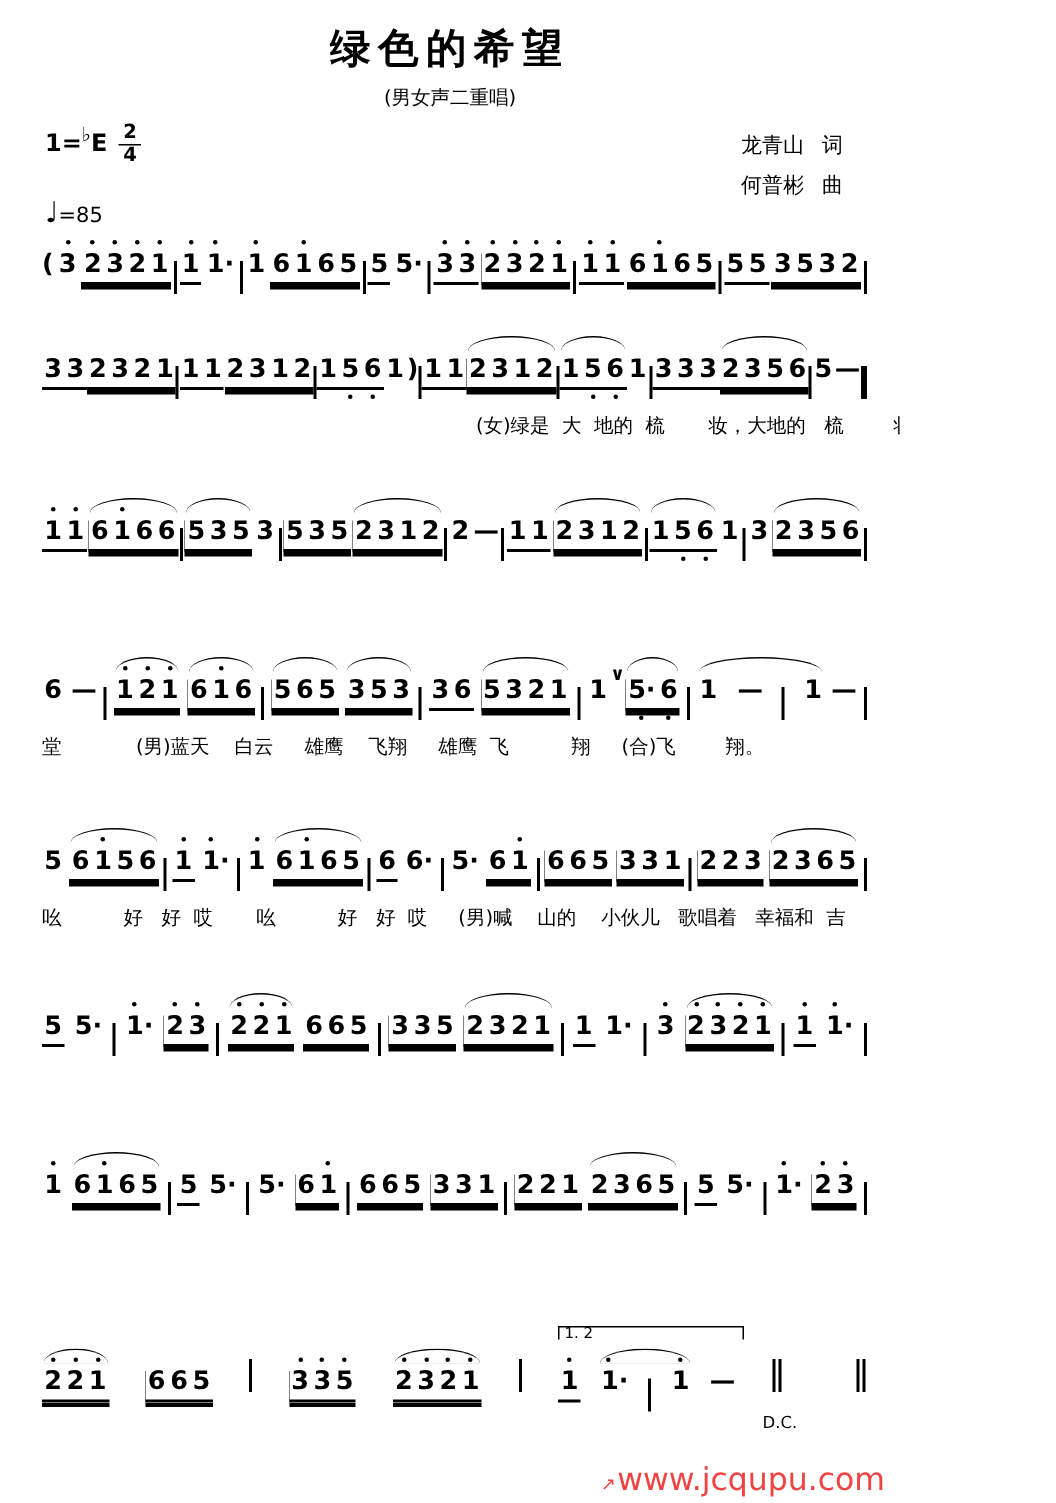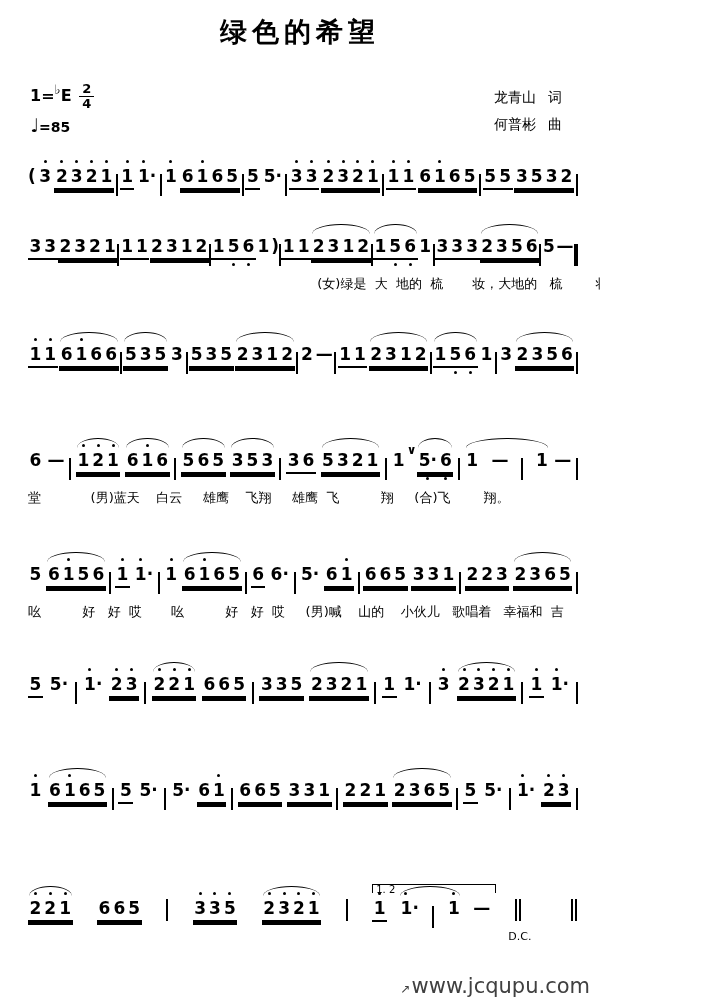--- a/index.html
+++ b/index.html
@@ -6,21 +6,21 @@
   .page{position:relative;width:600px;height:1002px;background:#ffffff;color:#000;
         font-family:"DejaVu Sans",sans-serif;overflow:hidden;}
   .title{position:absolute;top:14px;left:0;right:0;text-align:center;
          font-family:"DejaVu Serif",serif;font-size:27px;font-weight:bold;letter-spacing:5px;}
   .subtitle{position:absolute;top:56px;left:0;right:0;text-align:center;font-size:13px;}
   .keyblock{position:absolute;top:82px;left:30px;font-size:16px;font-weight:bold;}
   .flat{vertical-align:super;font-size:13px;}
   .frac{display:inline-block;text-align:center;vertical-align:middle;font-size:13px;line-height:1.05;margin-left:2px;}
   .frac .fn{display:block;border-bottom:1px solid #000;padding:0 3px;}
   .frac .fd{display:block;padding:0 3px;}
-  .tempo{margin-top:4px;font-size:14px;font-weight:bold;}
+  .tempo{margin-top:21px;font-size:14px;font-weight:normal;}
   .tnote{font-size:19px;}
   .credits{position:absolute;top:84px;right:38px;font-size:14px;text-align:right;line-height:1.9;}
   .credits .role{margin-left:12px;}
   
   .system{position:absolute;left:28px;right:22px;}
   .sys1{top:150px}.sys2{top:220px}.sys3{top:328px}.sys4{top:434px}
   .sys5{top:548px}.sys6{top:658px}.sys7{top:764px}.sys8{top:868px}
   .music{display:flex;justify-content:space-between;align-items:baseline;
          font-size:17px;font-weight:bold;padding-top:16px;white-space:nowrap;}
   .lyrics{font-size:13px;white-space:pre;margin-top:9px;font-weight:normal;}
@@ -38,37 +38,38 @@
   .arc::before{content:"";position:absolute;left:1px;right:1px;top:-12px;height:9px;
                border-top:1.6px solid #000;border-radius:50% 50% 0 0 / 100% 100% 0 0;}
   .bar{display:inline-block;width:2px;height:22px;background:#000;align-self:center;margin-top:8px;}
   .bar.final{width:2px;box-shadow:4px 0 0 0 #000;margin-right:5px;}
   .txt{display:inline-block;}
   .breath{font-size:12px;position:relative;top:-12px;margin:0 -4px;font-weight:bold;}
   .dc{font-size:11px;font-weight:normal;width:0;overflow:visible;display:inline-block;
       position:relative;top:26px;transform:translateX(-38px);white-space:nowrap;}
   .sing{font-size:14px;font-weight:normal;margin:0 10px;}
   
-  .volta{padding-top:14px;}
+  .volta{padding-top:27px;}
   .vbracket{position:absolute;top:0;left:0;right:-6px;height:8px;
             border:1px solid #000;border-bottom:none;}
   .volta-label{position:absolute;top:0;left:4px;font-size:10px;font-weight:normal;}
   
   .ending{padding-top:20px;}
   .ending-label{position:absolute;top:0;left:4px;font-size:13px;font-weight:normal;}
   .ending-line{position:absolute;top:6px;left:62px;right:-6px;border-top:1px solid #000;}
   .ending-line::after{content:"";position:absolute;right:0;top:0;width:1px;height:8px;background:#000;}
-  .watermark{position:absolute;right:10px;bottom:4px;font-size:21px;color:#404040;}
+  .watermark{position:absolute;right:10px;bottom:4px;font-size:21px;color:#ef4444;}
   .watermark .cur{font-size:12px;margin-right:1px;}
 </style>
 </head>
 <body>
 
 <div class="page">
   <div class="title">绿色的希望</div>
+  <div class="subtitle">(男女声二重唱)</div>
 
   <div class="keyblock">
     <span>1=</span><span class="flat">♭</span><span>E</span>
     <span class="frac">
       <span class="fn">2</span>
       <span class="fd">4</span>
     </span>
     <div class="tempo">
       <span class="tnote">♩</span><span>=85</span>
     </div>

